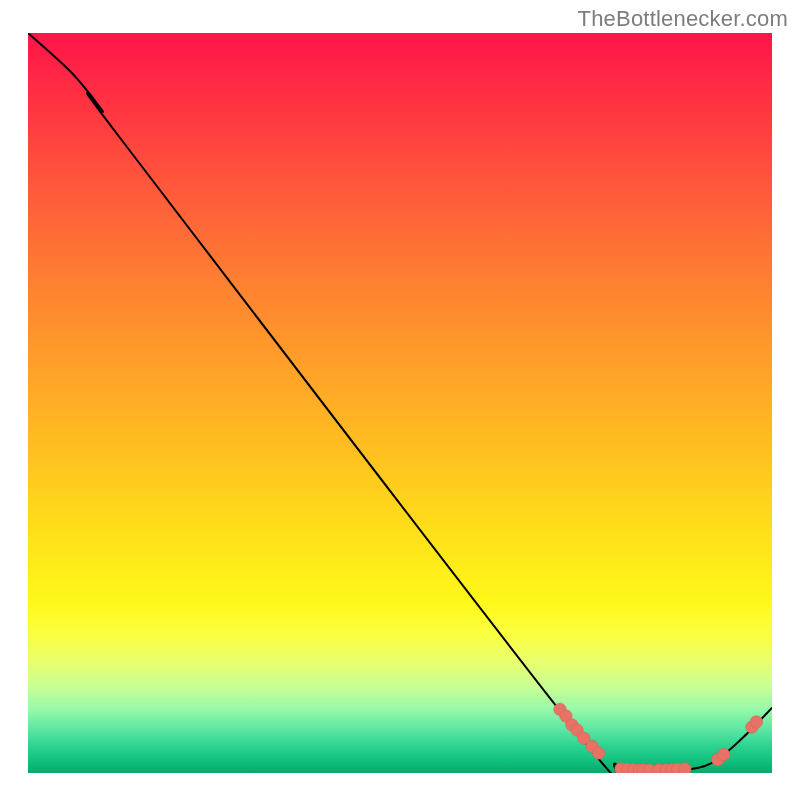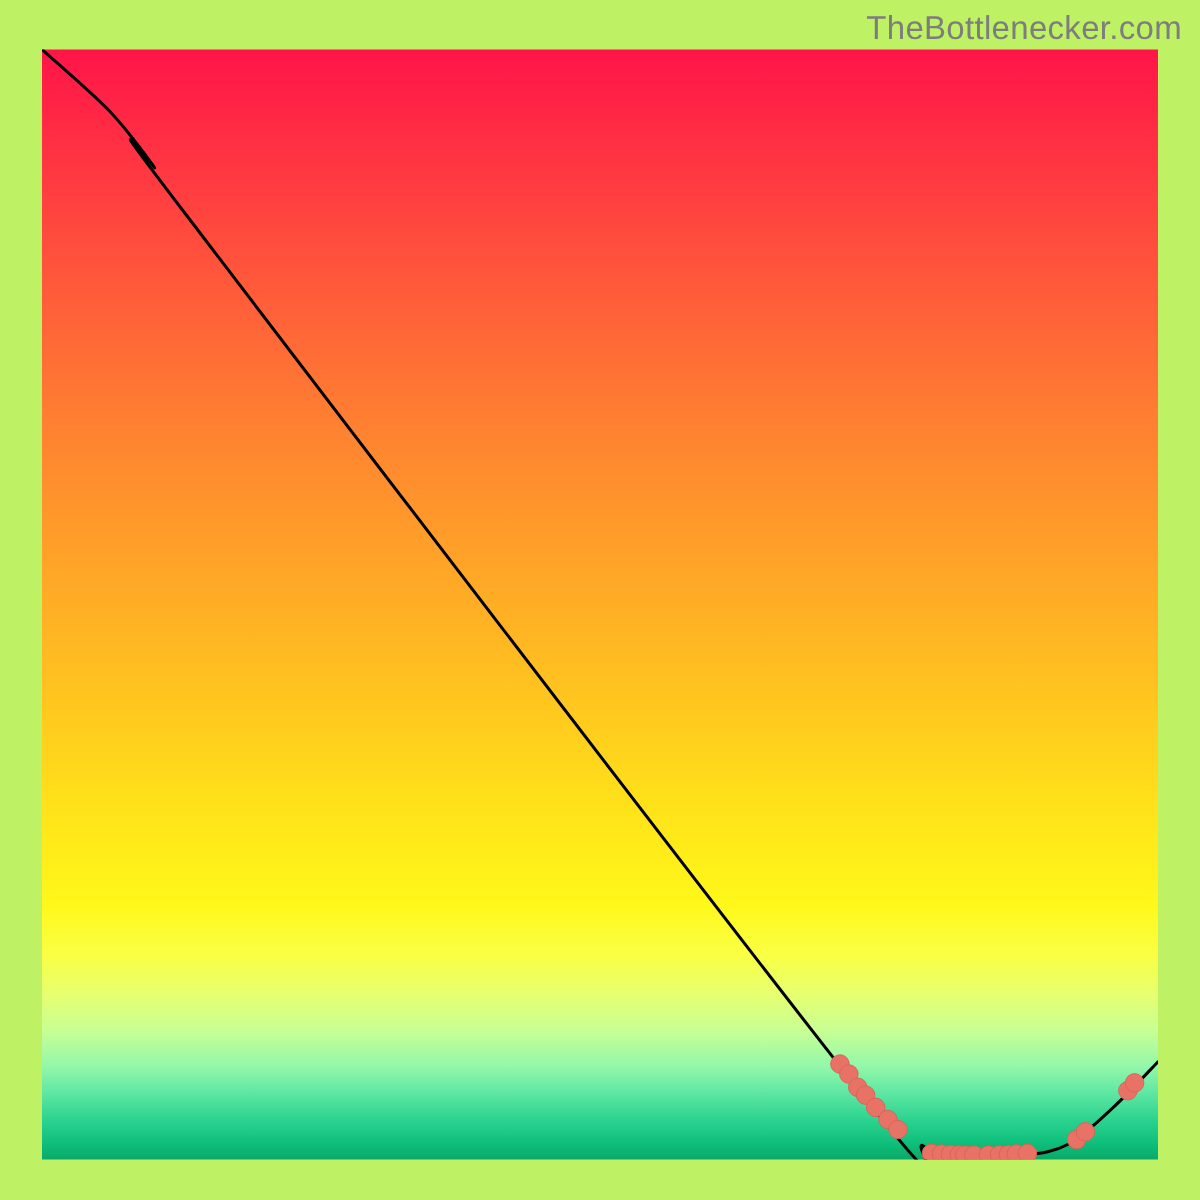--- a/index.html
+++ b/index.html
@@ -8,21 +8,21 @@
     width: 800px;
     height: 800px;
     background: #000;
     font-family: Arial, Helvetica, sans-serif;
     overflow: hidden;
   }
   .stage {
     position: relative;
     width: 800px;
     height: 800px;
-    background: #bef264;
+    background: #ffffff;
   }
   .attribution {
     position: absolute;
     top: 6px;
     right: 12px;
     color: #7d7d7d;
     font-size: 22px;
     font-weight: 400;
     letter-spacing: 0.2px;
   }

